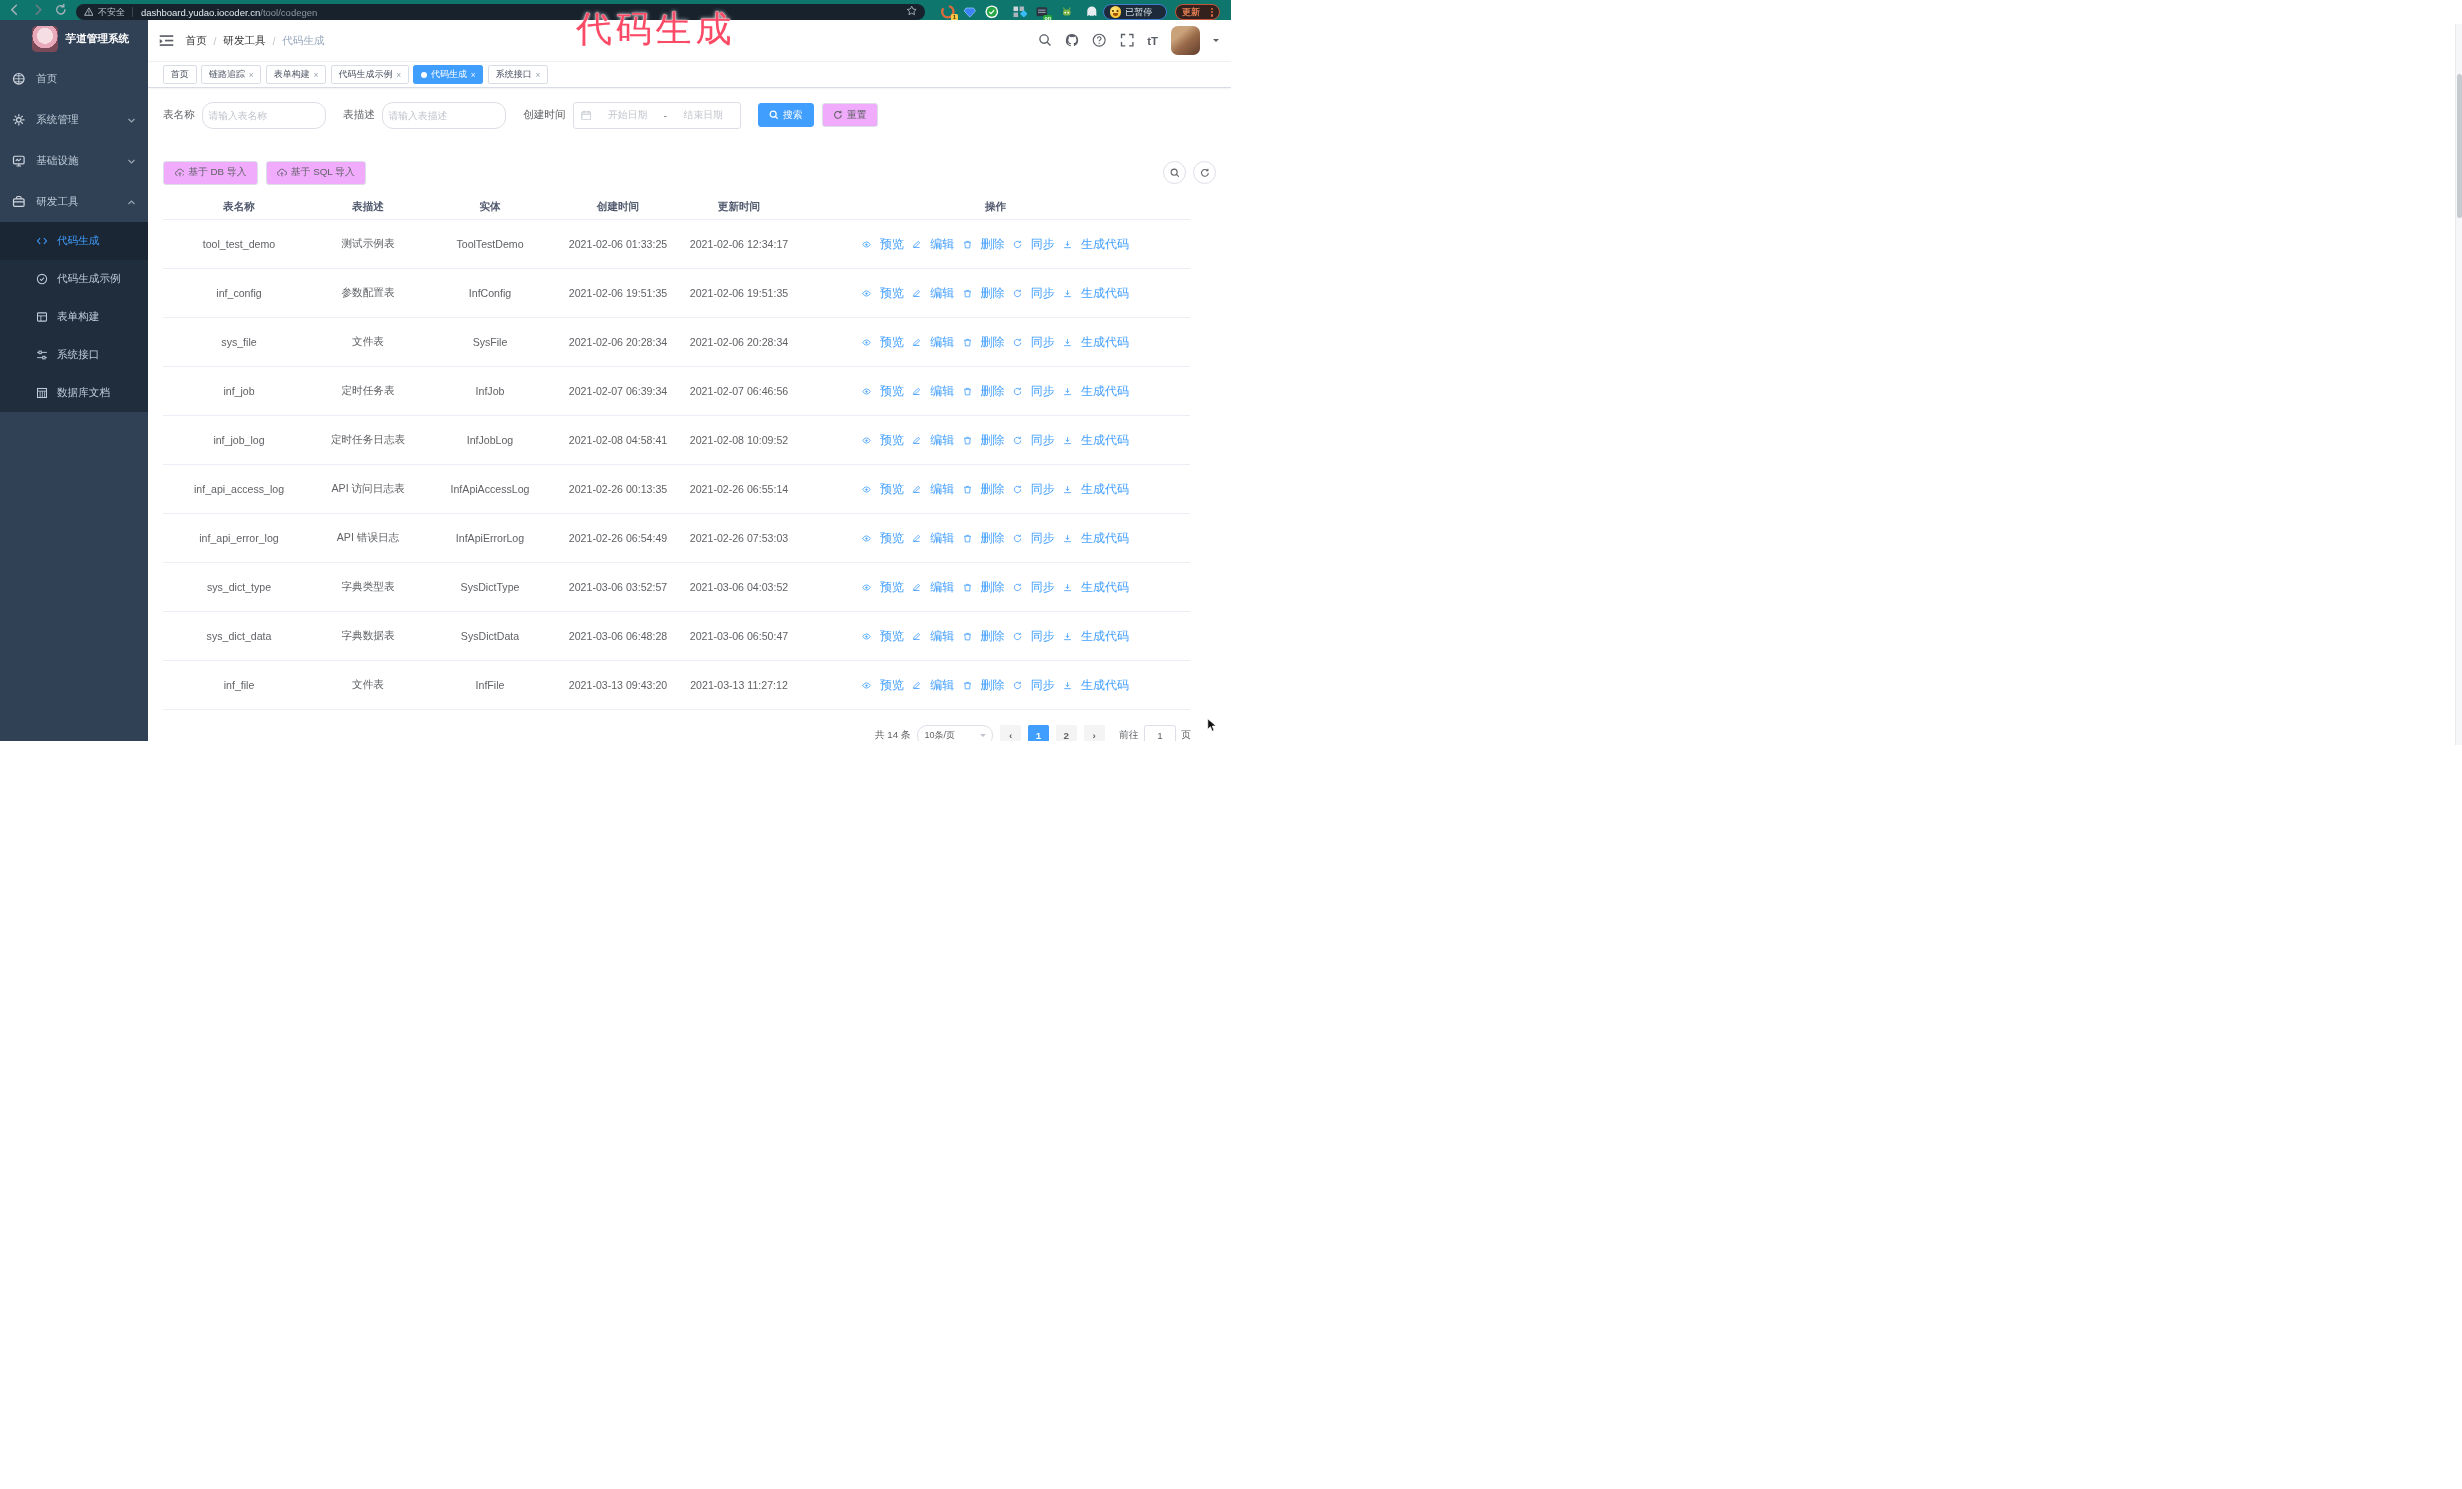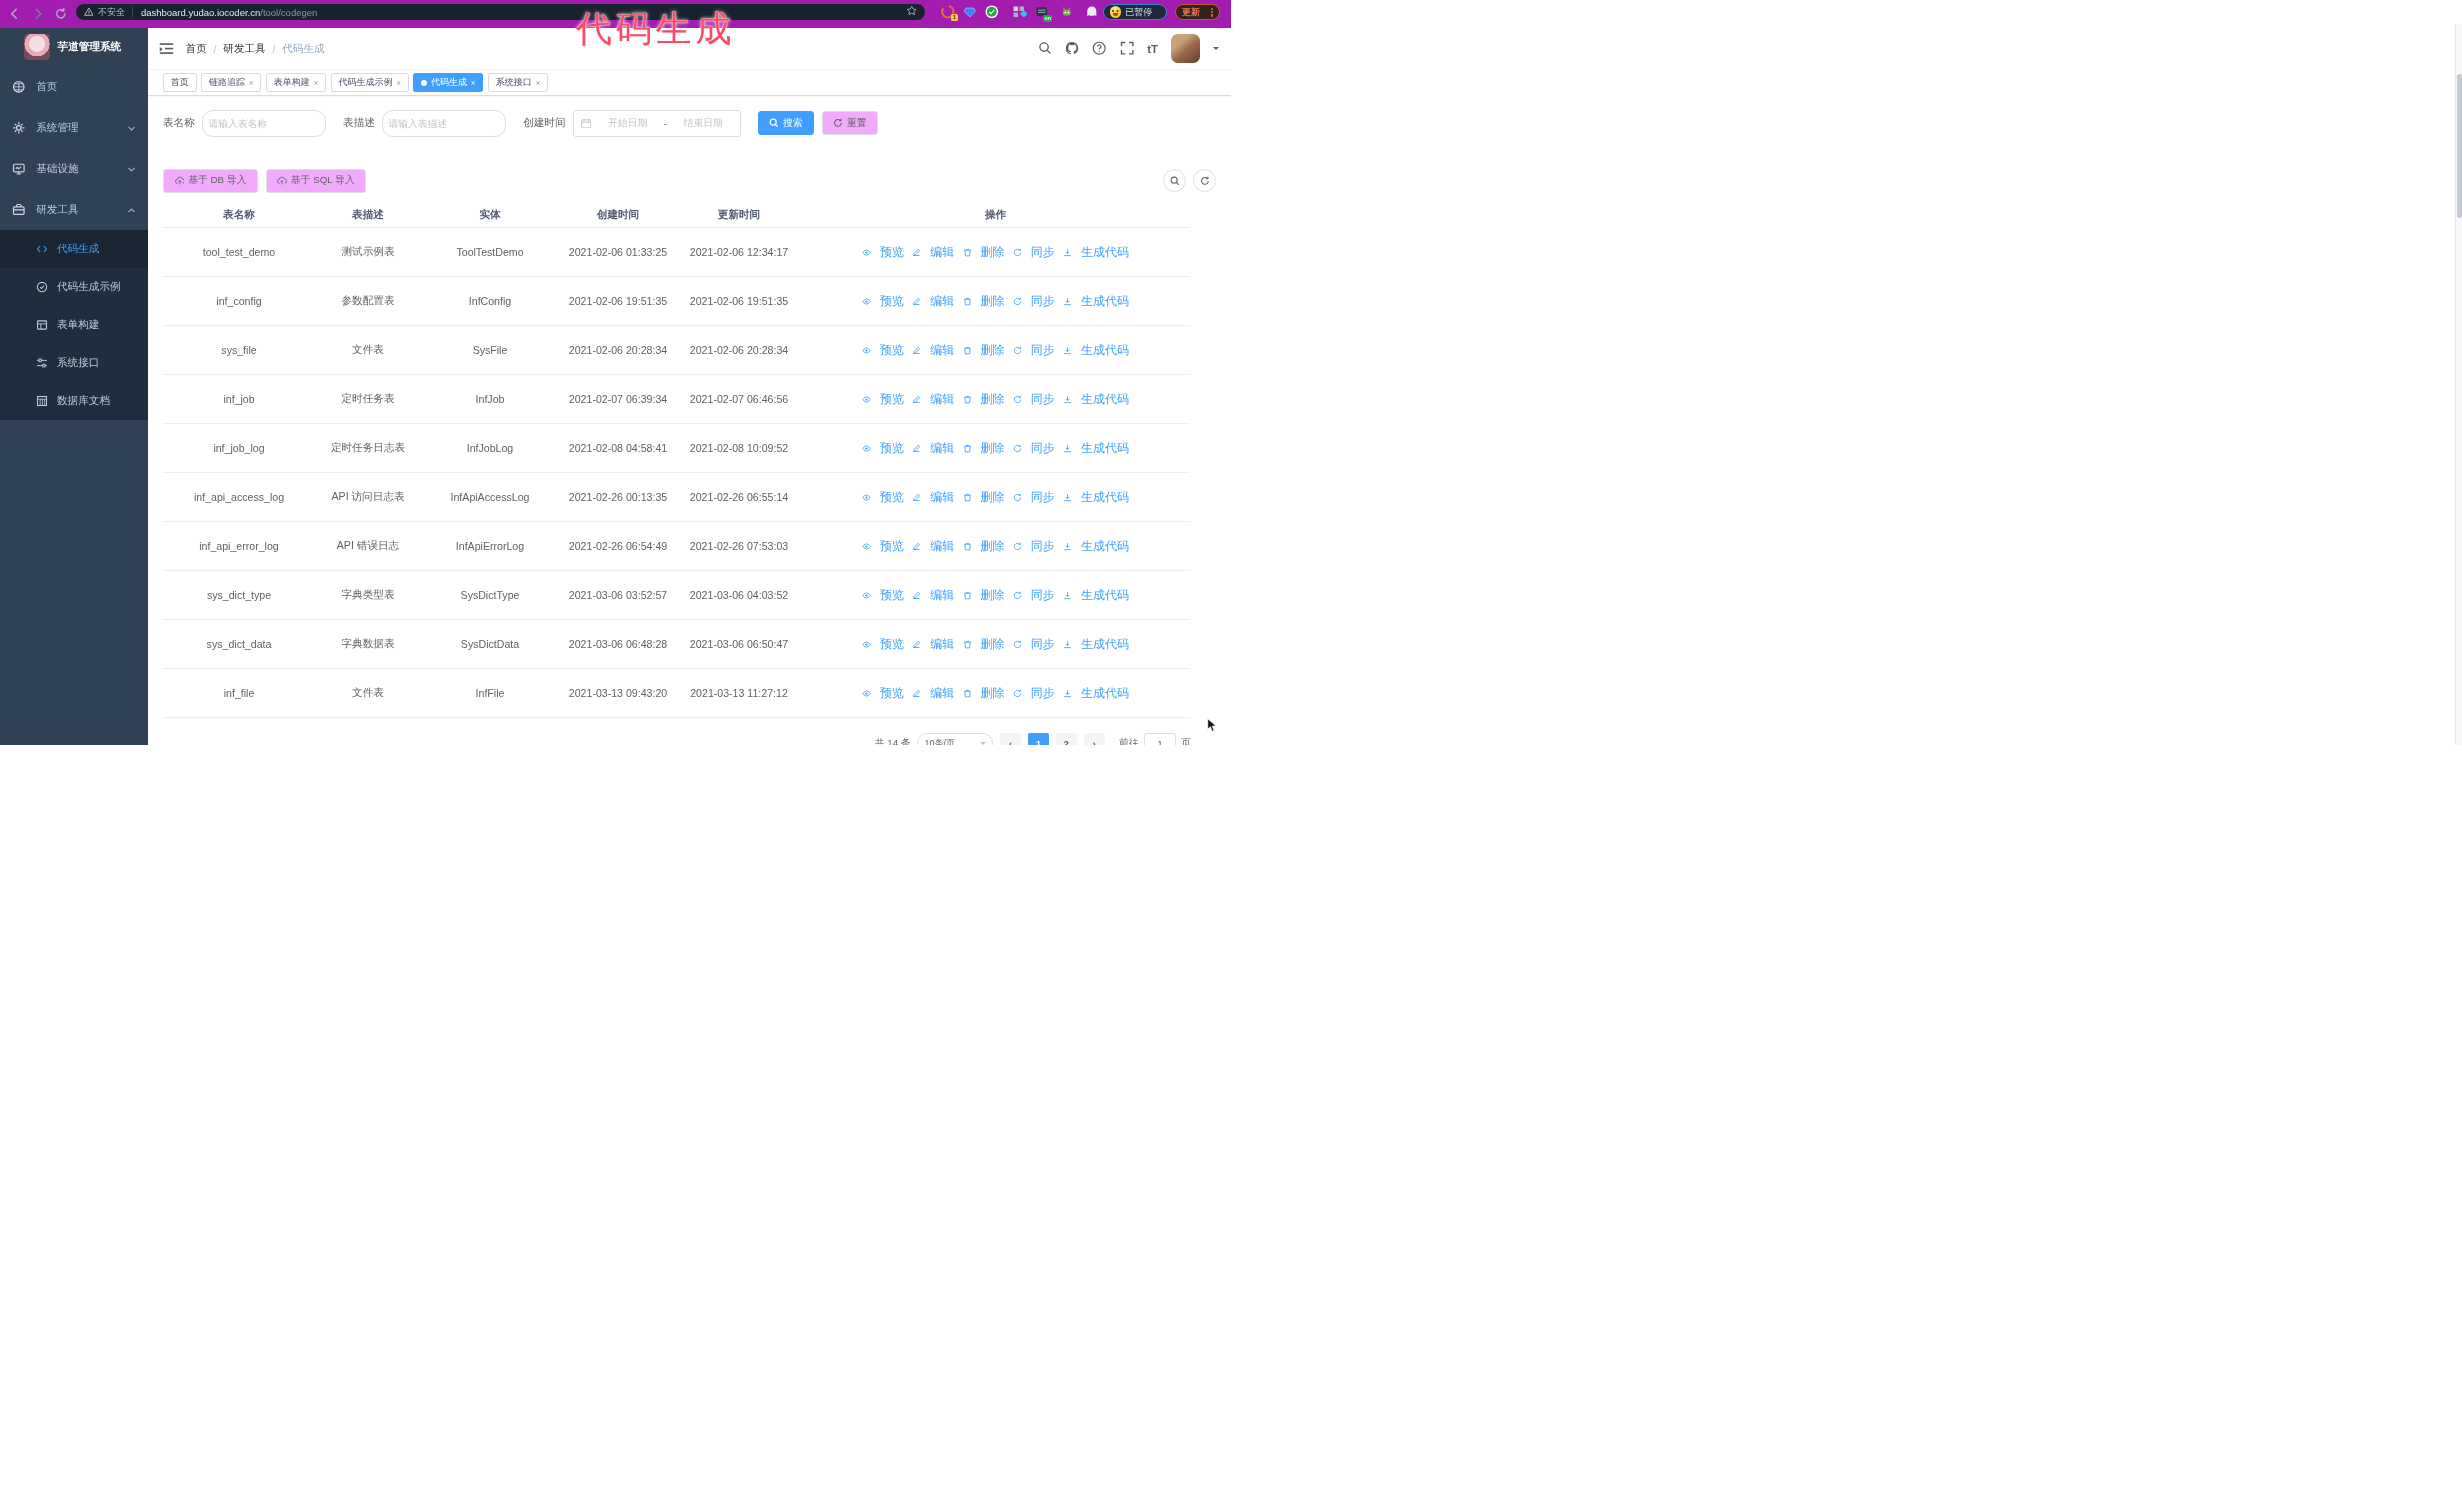--- a/index.html
+++ b/index.html
@@ -1,20 +1,20 @@
 <!DOCTYPE html>
 <html style="font-size:12px"><head>
 <meta charset="utf-8">
 <style>
   * { margin:0; padding:0; box-sizing:border-box; }
   html,body { width:1231px; height:745px; overflow:hidden;
     font-family:"Liberation Sans","DejaVu Sans",sans-serif; background:#fff; }
 
   
-  .browser-bar { position:relative; height:28px; background:#a21caf; display:flex; align-items:center; padding:0 7.6px; }
+  .browser-bar { position:relative; height:20px; background:#0f766e; display:flex; align-items:center; padding:0 7.6px; }
   .bnav { width:13.6px; height:13.6px; margin-right:9.8px; flex:0 0 auto; }
   .bnav svg { width:13.6px; height:13.6px; display:block; }
   .omnibox { position:absolute; left:76px; top:3.8px; width:849px; height:16.7px; background:#17222d;
     border-radius:8.3px; display:flex; align-items:center; padding:0 7.6px; }
   .omni-sec { display:flex; align-items:center; gap:4.5px; color:#b9c3cb; font-size:9px; }
   .omni-div { width:0.8px; height:10.6px; background:#3a4752; margin:0 7.6px; }
   .omni-url { font-size:9.5px; color:#e3eaef; white-space:nowrap; }
   .omni-url .path { color:#8b97a1; }
   .omni-star { margin-left:auto; }
   .ext { position:absolute; top:5.3px; width:13.6px; height:13.6px; }
@@ -32,21 +32,21 @@
   .kebab { display:inline-block; width:2.3px; }
   .kebab i { display:block; width:2.3px; height:2.3px; border-radius:50%; background:#d96a3f; margin:1.1px 0; }
 
   
   .annotation { position:absolute; left:576px; top:4.5px; z-index:50; font-size:36px; letter-spacing:3.8px;
     color:#fa4a66; font-weight:500; text-shadow:0 0 0.8px #ffd7de, 0 0 4.5px rgba(255,255,255,.95), 0 0 1.5px #fff; pointer-events:none; }
 
   
   .app { display:flex; height:721px; }
   .sidebar { width:148px; background:#304156; color:#bfcbd9; flex:0 0 auto; }
-  .logo-row { height:38px; display:flex; align-items:center; padding-left:24px; gap:7.6px; }
+  .logo-row { height:38px; display:flex; align-items:center; padding-left:32px; gap:7.6px; }
   .logo-img { width:26px; height:26px; border-radius:4.5px; flex:0 0 auto;
     background:radial-gradient(circle at 50% 38%,#f6dfe4 0 38%,#e8aabb 39% 60%,#7a4a58 61%),
     linear-gradient(135deg,#8a5a64,#4a2e38); }
   .logo-title { color:#fff; font-size:10.6px; font-weight:bold; white-space:nowrap; }
   .menu-item { height:41px; display:flex; align-items:center; padding:0 12px; font-size:10.6px; cursor:pointer; }
   .menu-item .mi-icon { width:13.6px; height:13.6px; margin-right:10.6px; flex:0 0 auto; }
   .menu-item .mi-icon svg { width:13.6px; height:13.6px; display:block; }
   .menu-item .chev { margin-left:auto; width:9px; height:9px; }
   .submenu { background:#1f2d3d; }
   .sub-item { height:38px; display:flex; align-items:center; padding-left:36px; font-size:10.6px; cursor:pointer; }

